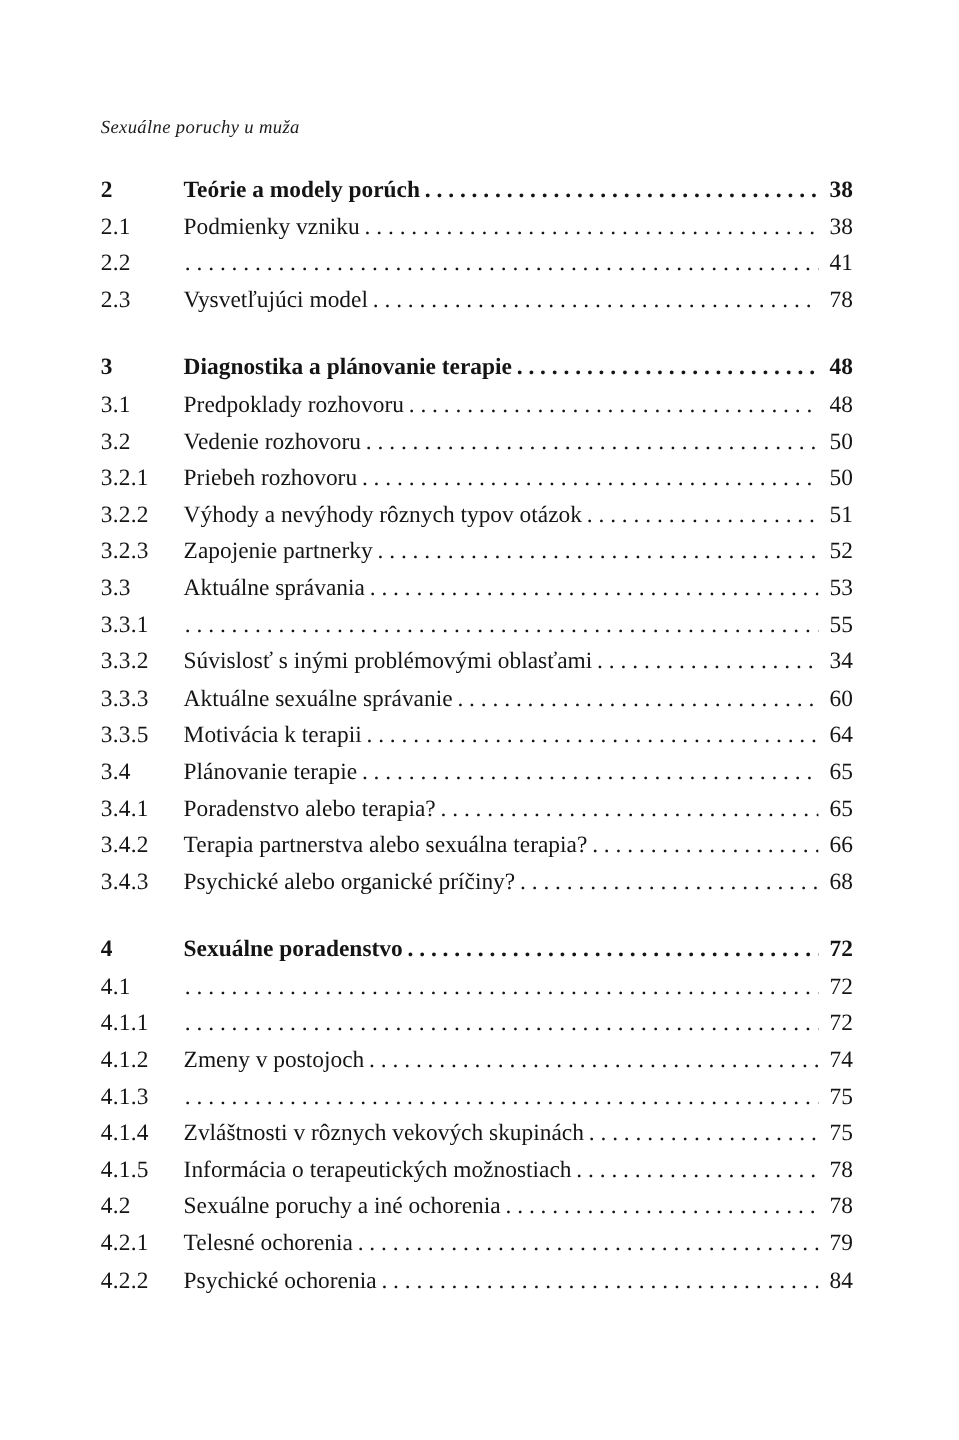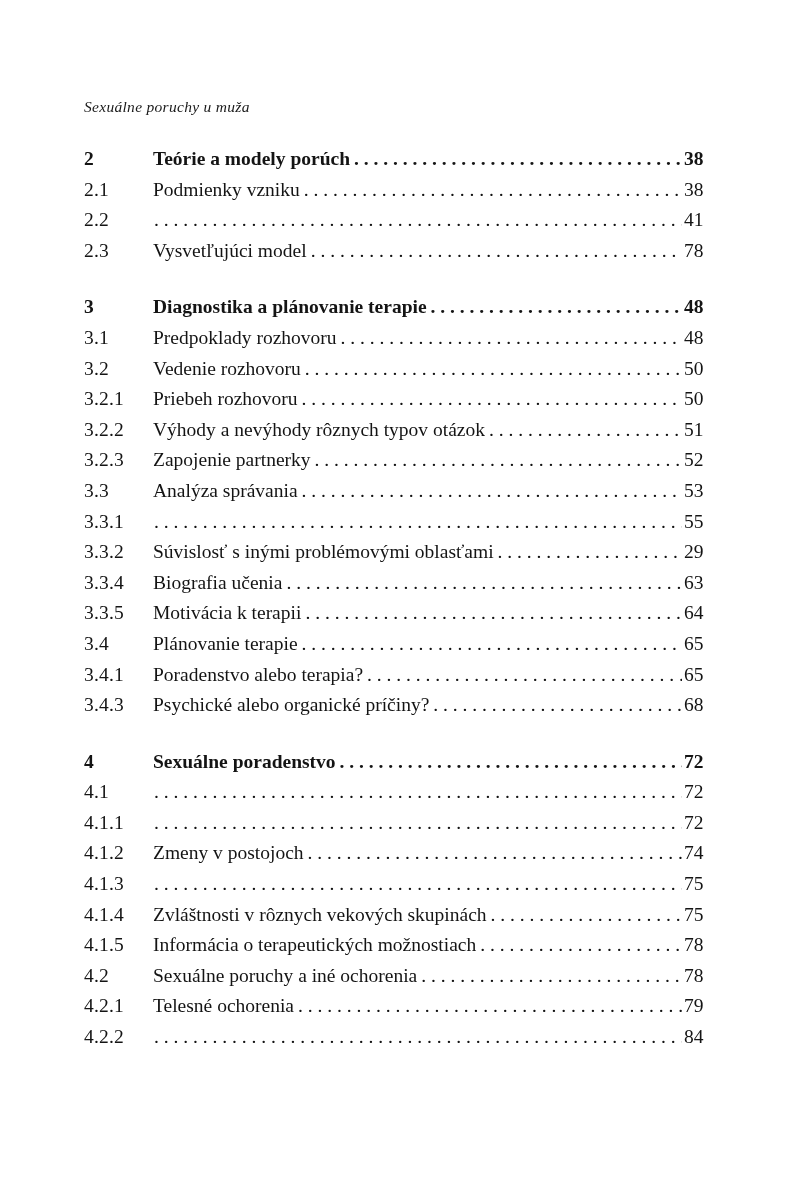--- a/index.html
+++ b/index.html
@@ -63,21 +63,21 @@
     position: relative;
     min-width: 12px;
   }
   .row .leader::before {
     content: ". . . . . . . . . . . . . . . . . . . . . . . . . . . . . . . . . . . . . . . . . . . . . . . . . . . . . . . . . . . . . . . . . . . . . . . . . . . . . . . . . . . . . .";
     letter-spacing: 0px;
     font-size: 19.5px;
   }
   .row .pg {
     flex: 0 0 34px;
-    text-align: left;
+    text-align: center;
     white-space: nowrap;
   }
   .row.chapter {
     font-weight: bold;
   }
   .row.chapter .num {
     font-weight: bold;
   }
   .watermark {
     position: absolute;
@@ -158,58 +158,64 @@
           <span class="pg">51</span>
         </div>
         <div class="row">
           <span class="num">3.2.3</span>
           <span class="title">Zapojenie partnerky</span>
           <span class="leader"></span>
           <span class="pg">52</span>
         </div>
         <div class="row">
           <span class="num">3.3</span>
-          <span class="title">Analýza správania</span>
+          <span class="title">Aktuálne správania</span>
           <span class="leader"></span>
           <span class="pg">53</span>
         </div>
         <div class="row">
           <span class="num">3.3.1</span>
           <span class="leader"></span>
           <span class="pg">55</span>
         </div>
         <div class="row">
           <span class="num">3.3.2</span>
           <span class="title">Súvislosť s inými problémovými oblasťami</span>
           <span class="leader"></span>
-          <span class="pg">29</span>
-        </div>
-        <div class="row">
-          <span class="num">3.3.4</span>
-          <span class="title">Biografia učenia</span>
-          <span class="leader"></span>
-          <span class="pg">63</span>
+          <span class="pg">34</span>
+        </div>
+        <div class="row">
+          <span class="num">3.3.3</span>
+          <span class="title">Aktuálne sexuálne správanie</span>
+          <span class="leader"></span>
+          <span class="pg">60</span>
         </div>
         <div class="row">
           <span class="num">3.3.5</span>
           <span class="title">Motivácia k terapii</span>
           <span class="leader"></span>
           <span class="pg">64</span>
         </div>
         <div class="row">
           <span class="num">3.4</span>
           <span class="title">Plánovanie terapie</span>
           <span class="leader"></span>
           <span class="pg">65</span>
         </div>
         <div class="row">
           <span class="num">3.4.1</span>
           <span class="title">Poradenstvo alebo terapia?</span>
           <span class="leader"></span>
           <span class="pg">65</span>
+        </div>
+        <div class="row">
+          <span class="num">3.4.2</span>
+          <span class="title">Terapia partnerstva alebo sexuálna terapia?</span>
+          <span class="leader"></span>
+          <span class="pg">66</span>
         </div>
         <div class="row">
           <span class="num">3.4.3</span>
           <span class="title">Psychické alebo organické príčiny?</span>
           <span class="leader"></span>
           <span class="pg">68</span>
         </div>
       </div>
       <div class="group">
         <div class="row chapter">
@@ -258,20 +264,21 @@
           <span class="pg">78</span>
         </div>
         <div class="row">
           <span class="num">4.2.1</span>
           <span class="title">Telesné ochorenia</span>
           <span class="leader"></span>
           <span class="pg">79</span>
         </div>
         <div class="row">
           <span class="num">4.2.2</span>
+          <span class="title">Psychické ochorenia</span>
           <span class="leader"></span>
           <span class="pg">84</span>
         </div>
       </div>
     </div>
 
   <div class="watermark">@( Bazos.sk</div>
 
 </div>
 

